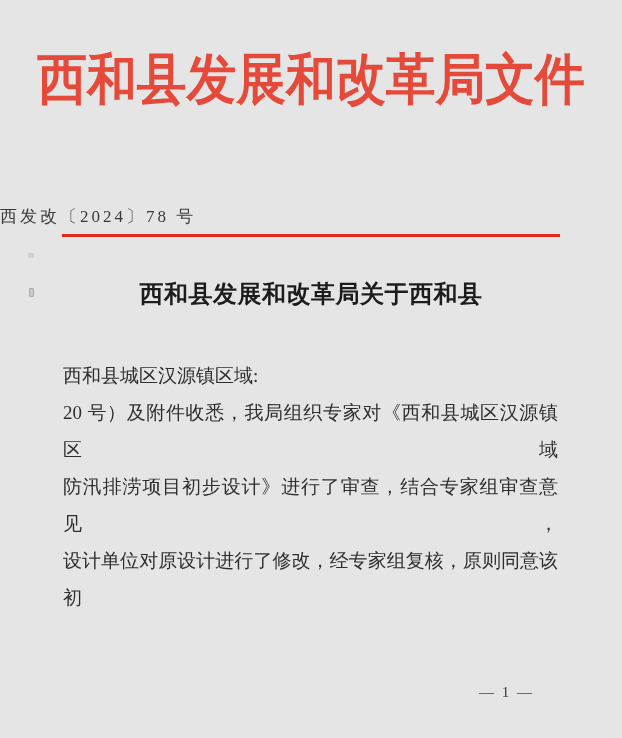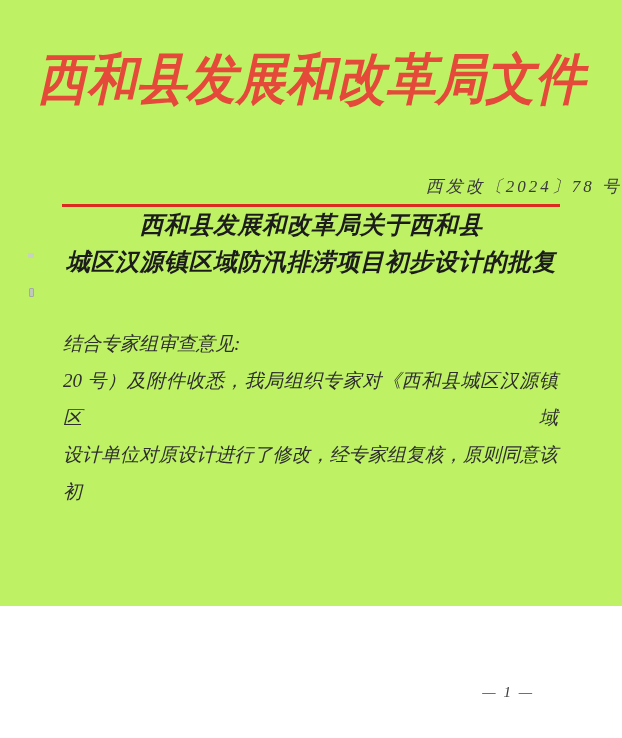--- a/index.html
+++ b/index.html
@@ -8,53 +8,53 @@
     width: 622px;
     height: 738px;
     position: relative;
     overflow: hidden;
     font-family: "Liberation Serif", "DejaVu Serif", serif;
     color: #2b2b2b;
   }
   .page {
     position: relative;
     width: 622px;
-    height: 606px;
-    background: #bef264;
-    font-style: italic;
+    height: 738px;
+    background: #e5e5e5;
   }
   
   .org-title {
     padding-top: 44px;
     text-align: center;
     font-size: 55px;
     font-weight: 700;
     line-height: 72px;
     letter-spacing: 0px;
     white-space: nowrap;
     transform: scaleX(0.905);
     transform-origin: 50% 50%;
   }
   
   .doc-number {
-    margin-top: 61px;
-    text-align: right;
+    margin-top: 91px;
+    text-align: left;
     font-size: 17px;
     line-height: 20px;
     letter-spacing: 3px;
     color: #3a3a3a;
   }
   
   .red-rule {
     margin: 7px 62px 0 62px;
     height: 3px;
     border: none;
   }
   
   .doc-title {
+    margin-top: 39px;
     text-align: center;
     font-weight: 700;
     font-size: 24px;
     line-height: 37px;
     color: #1c1c1c;
     letter-spacing: 0.5px;
   }
   
   .body-text {
     margin: 44px 64px 0 63px;
@@ -90,26 +90,26 @@
 <div class="page">
 
   <div class="org-title" style="color: rgb(229, 73, 58);">西和县发展和改革局文件</div>
 
   <div class="doc-number">西发改〔2024〕78 号</div>
 
   <hr class="red-rule" style="background: rgb(220, 42, 32);">
 
   <div class="doc-title">
     <div class="line">西和县发展和改革局关于西和县</div>
-    <div class="line">城区汉源镇区域防汛排涝项目初步设计的批复</div>
   </div>
 
   <div class="body-text">
-    <div class="line">结合专家组审查意见:</div>
+    <div class="line">西和县城区汉源镇区域:</div>
     <div class="line justify">20 号）及附件收悉，我局组织专家对《西和县城区汉源镇区域</div>
+    <div class="line justify">防汛排涝项目初步设计》进行了审查，结合专家组审查意见，</div>
     <div class="line justify">设计单位对原设计进行了修改，经专家组复核，原则同意该初</div>
 
   </div>
 
   <div class="page-number">— 1 —</div>
 
   <div class="artifact artifact-1"></div>
   <div class="artifact artifact-2"></div>
 
 </div>

